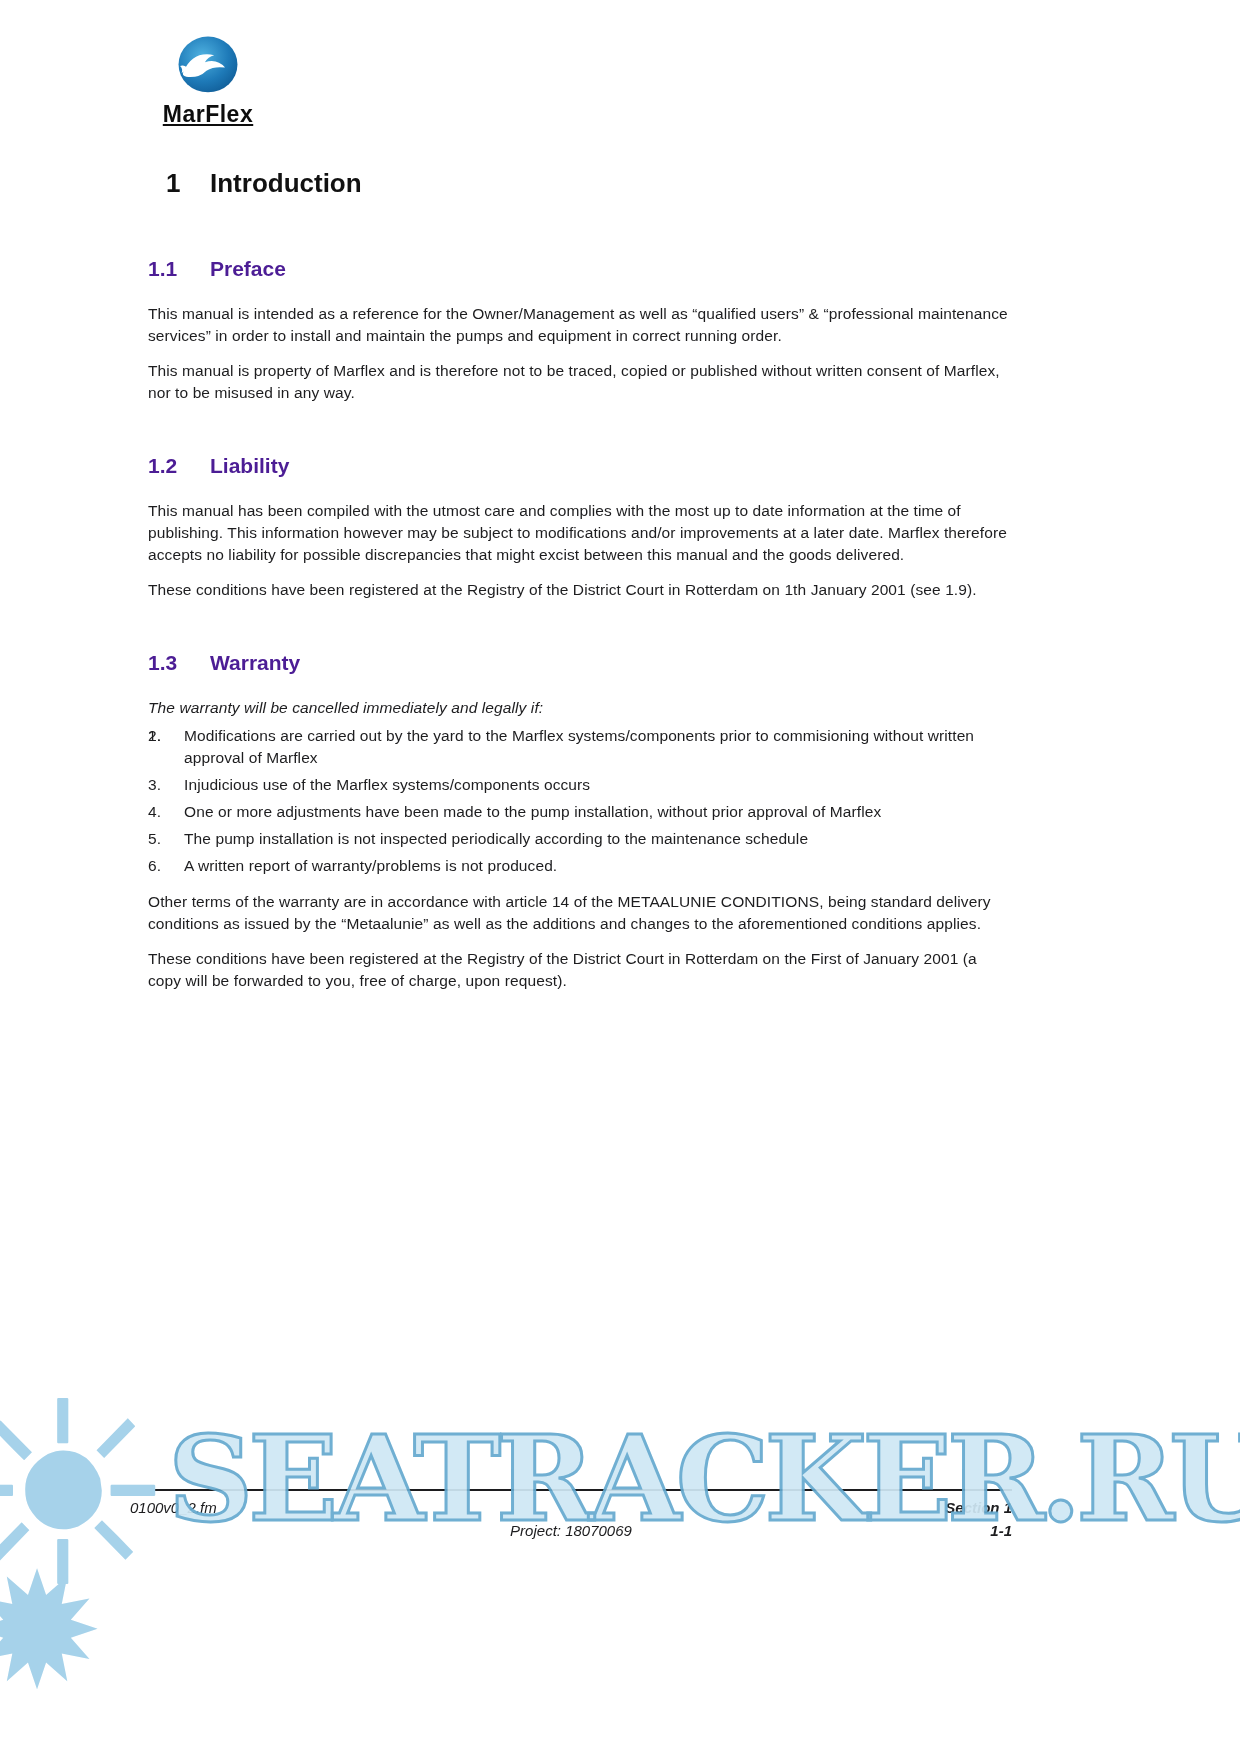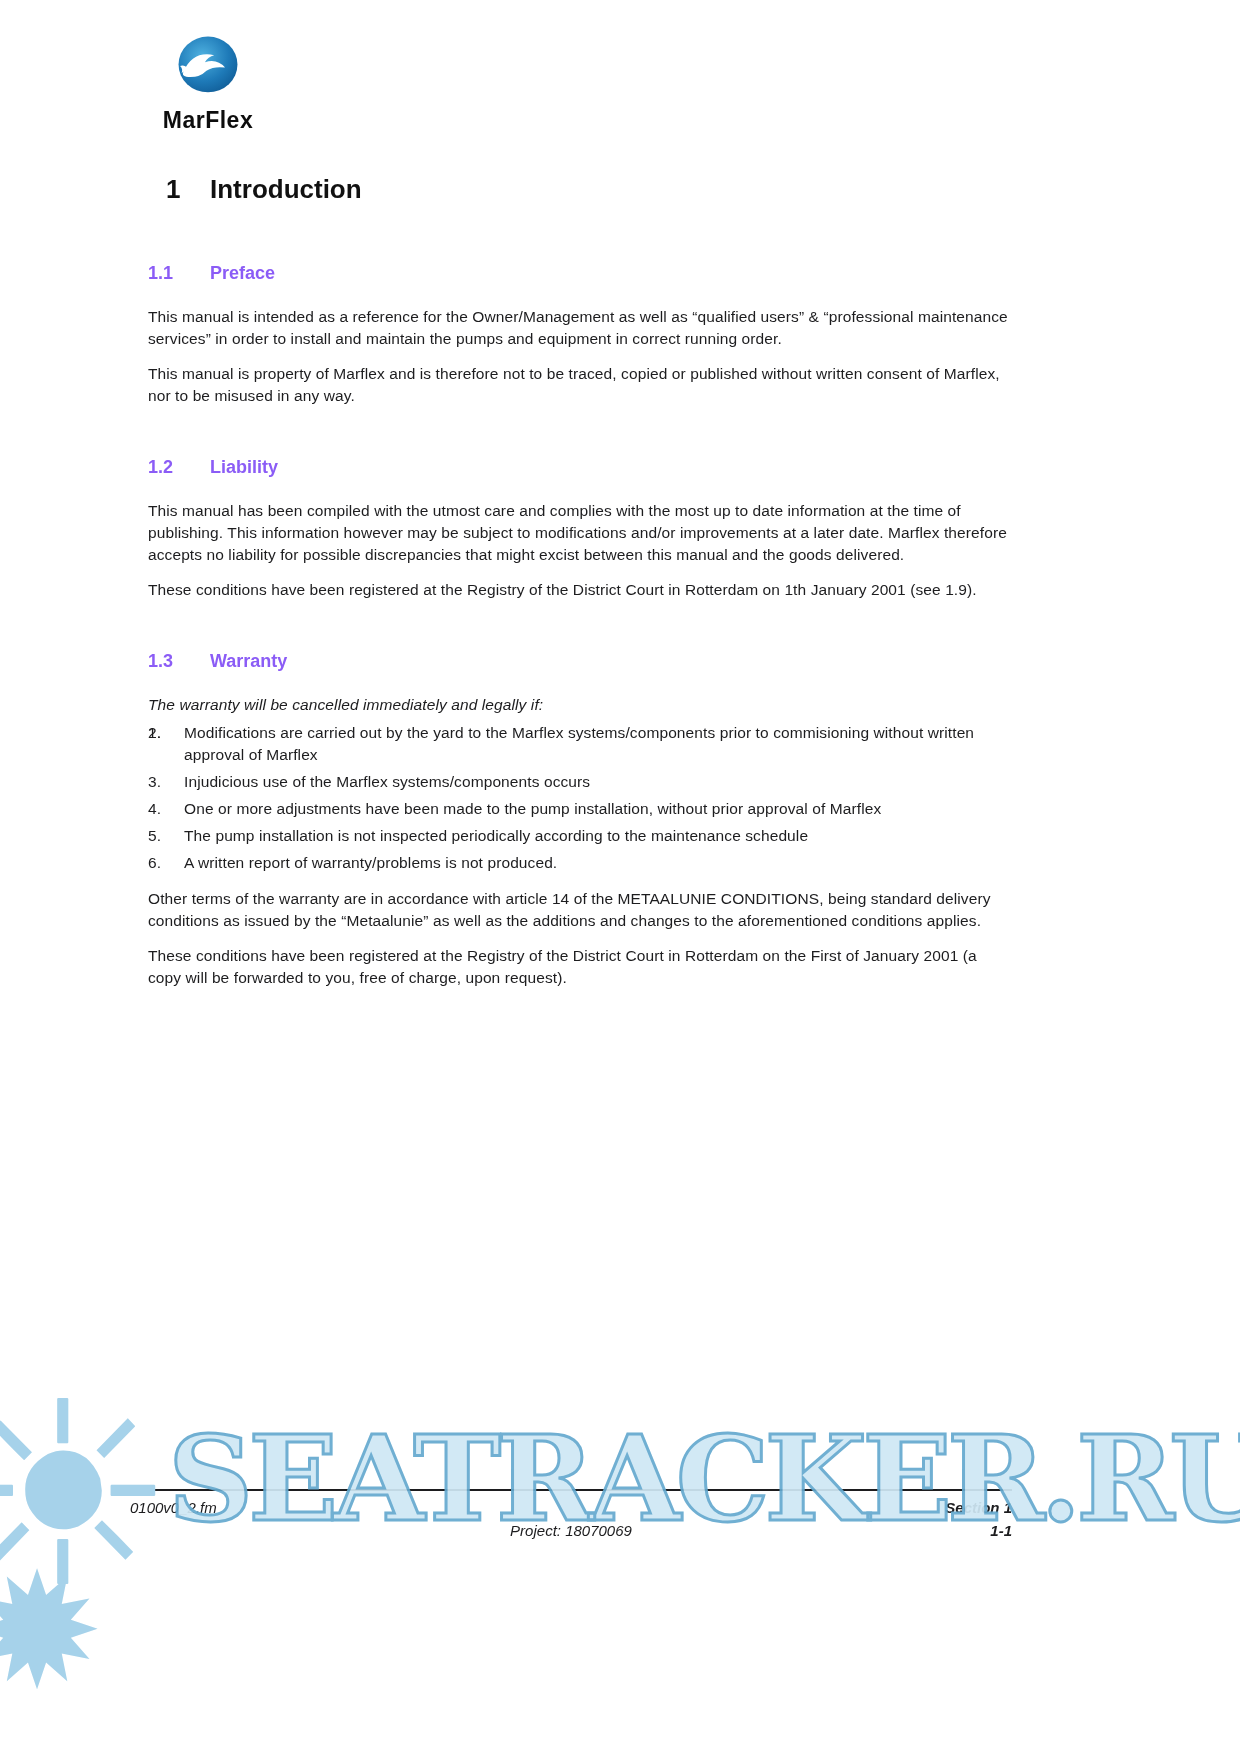--- a/index.html
+++ b/index.html
@@ -13,31 +13,32 @@
   }
   .page { position:absolute; inset:0; background:#fff; }
 
   .content { padding:35px 228px 0 148px; position:relative; z-index:1; }
 
   
   .logo { width:120px; margin-bottom:38px; text-align:center; }
   .logo-globe { width:78px; height:62px; margin:0 auto; display:block; }
   .logo-text {
     font-weight:bold; font-size:23px; color:#0d0d0d;
-    letter-spacing:0.5px; margin-top:10px;
+    letter-spacing:0.5px; margin-top:4px;
     text-shadow:0 0 1px #fff;
+    text-decoration:underline;
   }
 
   
   .h1 { display:flex; align-items:baseline; font-size:26px; font-weight:bold;
         color:#111; margin:40px 0 58px 18px; }
   .h1 .num { width:44px; flex:0 0 44px; }
 
-  .h2 { display:flex; align-items:baseline; font-size:18px; font-weight:bold;
-        color:#8b5cf6; margin:50px 0 22px 0; }
+  .h2 { display:flex; align-items:baseline; font-size:21px; font-weight:bold;
+        color:#4c1d95; margin:50px 0 22px 0; }
   .h2 .num { width:62px; flex:0 0 62px; }
 
   
   .body-block { }
   .para {
     font-size:15.5px; line-height:22px; letter-spacing:0.1px;
     margin-bottom:13px; color:#1d1d1f;
   }
   .intro { margin-bottom:6px;font-style:italic; }
 

